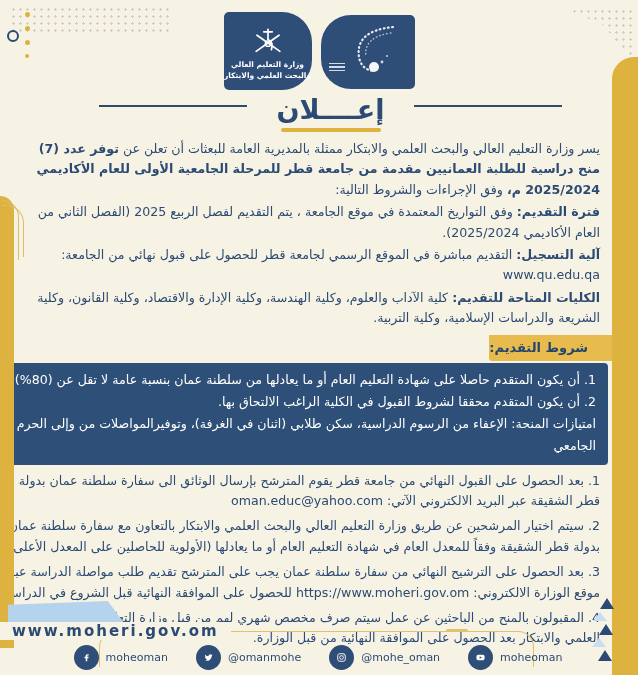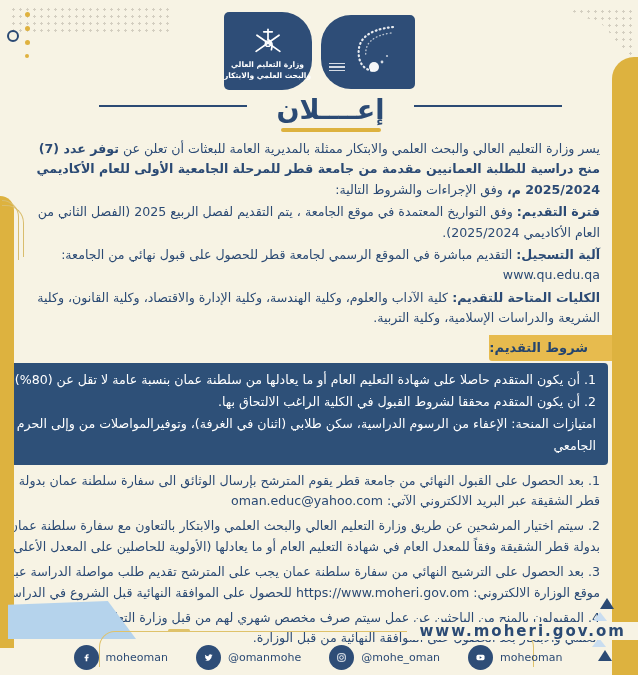--- a/index.html
+++ b/index.html
@@ -46,21 +46,21 @@
   .para{margin:0 0 2px;}
   .tab-row{margin-left:-34px;margin-right:-38px;padding-right:38px;margin-top:6px;}
   .tab{display:inline-block;background:#e7bb4e;color:#24456e;font-weight:bold;font-size:13px;padding:2px 0 3px;margin-right:-38px;padding-right:50px;border-radius:0 0 0 3px;}
   .navy-box{background:#2e5078;color:#fff;border-radius:4px;margin:2px -8px 0;padding:6px 12px 8px;line-height:1.75;}
   .navy-box p{margin:0;}
   .notes{margin-top:3px;}
   .notes p{margin:0 0 5px;}
   
   .footer{position:absolute;left:0;right:0;bottom:6px;height:52px;}
   .social-frame{position:absolute;left:99px;right:104px;top:14px;height:36px;border:1.5px solid #dfc26a;border-bottom:none;border-radius:16px 16px 0 0;}
-  .url-wrap{position:absolute;top:4px;left:0;right:0;text-align:right;}
+  .url-wrap{position:absolute;top:4px;left:0;right:0;text-align:left;}
   .url{display:inline-block;background:#f7f3e4;padding:0 12px;font-size:15px;font-weight:bold;letter-spacing:2px;color:#2b4a74;direction:ltr;}
   .dash{position:absolute;top:12px;width:22px;height:3px;background:#dfc26a;border-radius:2px;}
   .dash.l{left:168px;} .dash.r{right:170px;}
   .social-row{position:absolute;left:110px;right:112px;top:28px;display:flex;align-items:center;justify-content:center;direction:ltr;}
   .social-item{display:flex;align-items:center;gap:7px;padding:0 14px;}
   .sep{width:1.5px;height:24px;background:#dfc26a;}
   .sicon{width:25px;height:25px;border-radius:50%;background:#2e4d77;display:flex;align-items:center;justify-content:center;flex:0 0 auto;}
   .handle{font-size:11px;color:#2b4a74;font-weight:500;}
 </style>
 </head>

